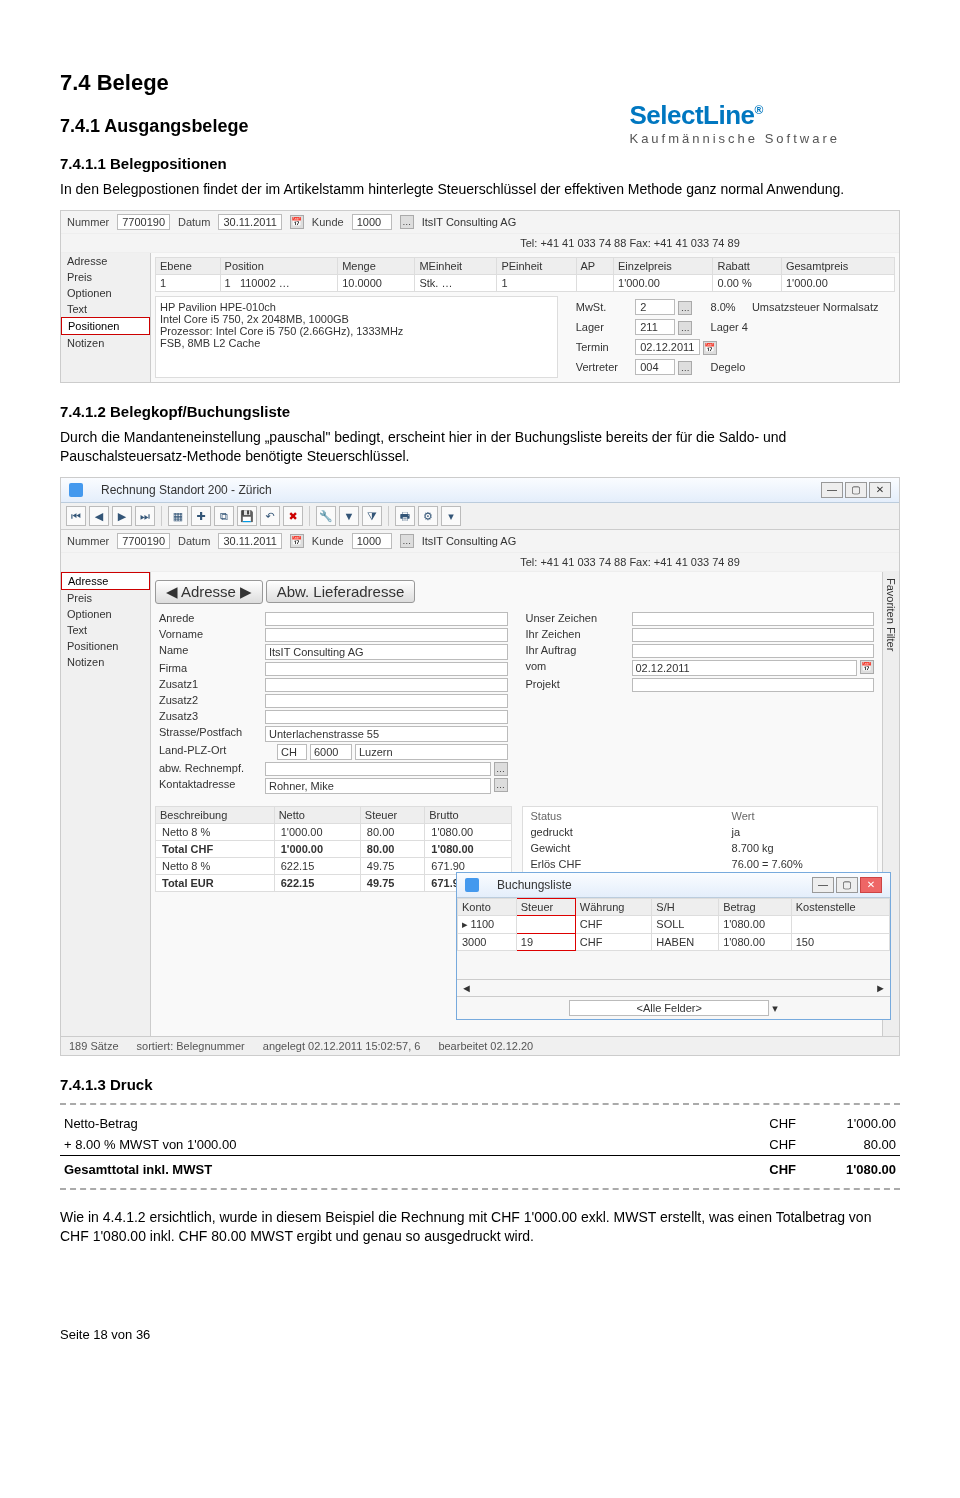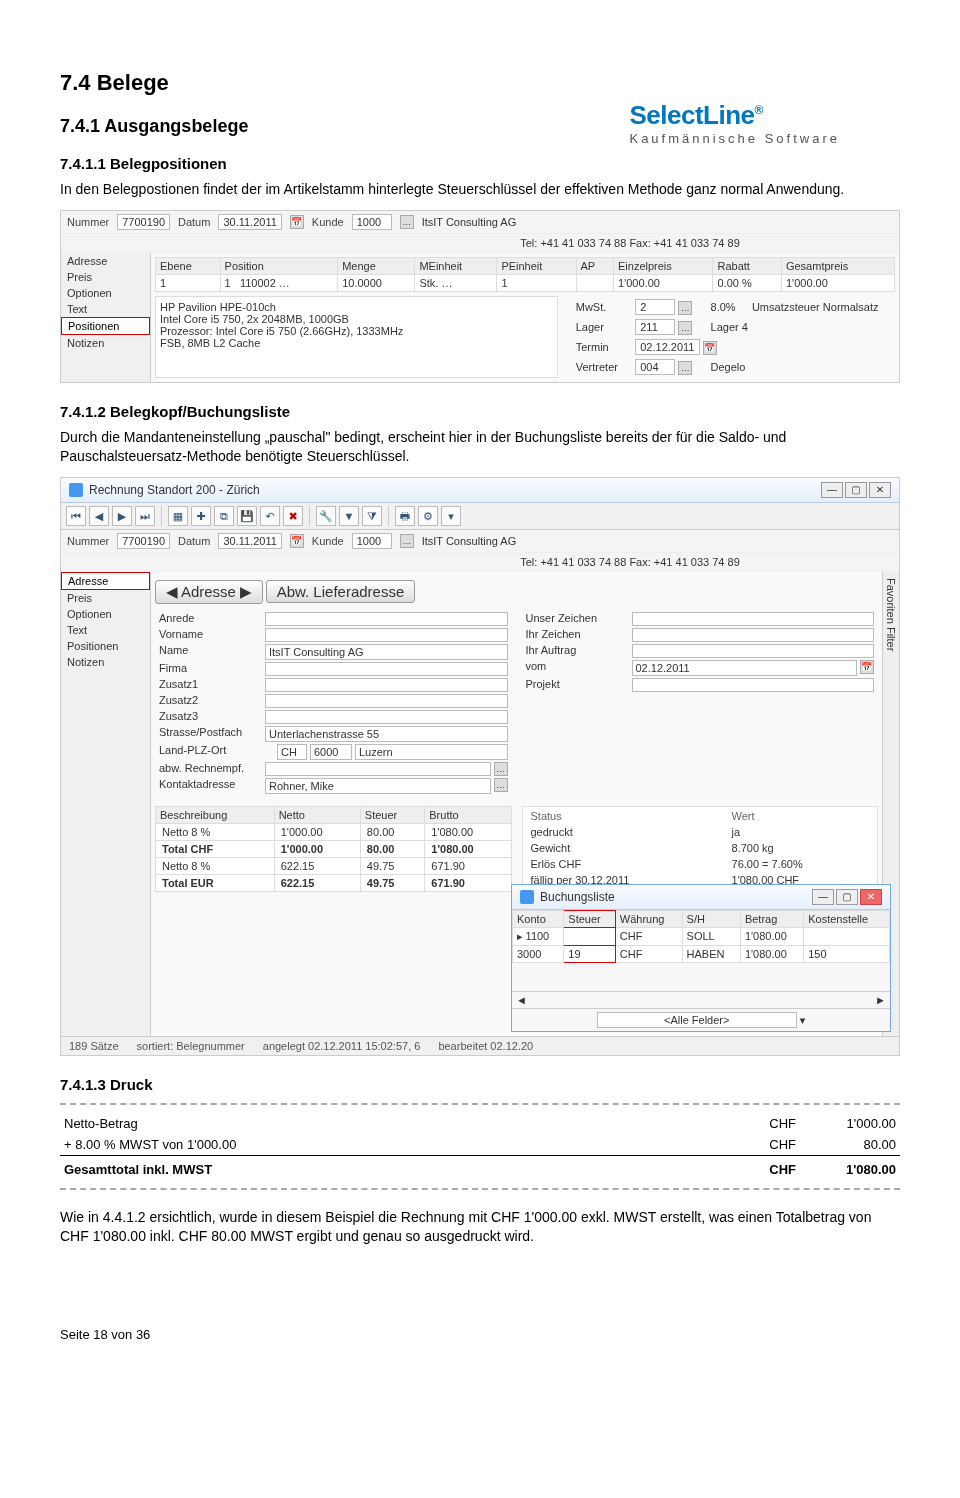--- a/index.html
+++ b/index.html
@@ -53,21 +53,21 @@
     display: flex; flex-direction: column; flex-shrink:0;
   }
   .ss-sidebar div { padding: 2px 6px; font-size:11px; }
   .ss-sidebar .active { background: #fff; border: 1px solid #c00; color:#000; }
   .ss-body { display: flex; }
   .ss-main { flex: 1; padding: 4px; background:#f9f9f9;}
   .ss-table { width: 100%; border-collapse: collapse; font-size: 11px; }
   .ss-table th, .ss-table td { border: 1px solid #ddd; padding: 2px 4px; text-align: left; background:#fff;}
   .ss-table th { background: #eee; font-weight: normal; }
   .redbox { border: 1.5px solid #d00 !important; }
-  .window-title { background: linear-gradient(#fafcff,#e4eefb); padding:4px 8px; font-size:12px; border-bottom:1px solid #bcd; display:flex; align-items:center; gap:6px;}
+  .window-title { background: linear-gradient(#fafcff,#e4eefb); padding:4px 8px; font-size:12px; border-bottom:1px solid #bcd; display:flex; align-items:center; gap:18px;}
   .window-title .wicon { width:14px;height:14px;background:#49e;border-radius:2px;display:inline-block;}
   .window-btns { margin-left:auto; display:flex; gap:2px;}
   .window-btns span { width:22px;height:16px;border:1px solid #999;background:#eee;font-size:10px;text-align:center;line-height:14px;}
   .window-btns .close { background:#e66; color:#fff; border-color:#c44;}
   .toolbar { display:flex; gap:3px; padding:3px 5px; background:#f1f1f1; border-bottom:1px solid #ccc; flex-wrap:wrap;}
   .toolbar span { width:20px; height:20px; border:1px solid #bbb; background:#fafafa; font-size:11px; text-align:center; line-height:18px; color:#357;}
   .toolbar .sep { width:1px; background:#ccc; border:none; margin:0 3px;}
   .tab-btn { border:1px solid #999; background:linear-gradient(#fff,#ddd); padding:2px 10px; font-size:15px; border-radius:3px; display:inline-block;}
   .form-grid { display:grid; grid-template-columns: 100px 1fr; gap:2px 6px; font-size:11px; padding:4px;}
   .form-grid div { white-space:nowrap; }
@@ -378,21 +378,21 @@
                   </tr>
             <tr>
                     <td>EDI-Status</td>
                     <td>offen</td>
                   </tr>
           </tbody>
               </table>
         </div>
       </div>
 
-      <div class="sub-window" style="position:absolute; right:4px; bottom:0; width:380px;">
+      <div class="sub-window" style="position:absolute; right:4px; bottom:12px; width:435px;">
         <div class="window-title">
           <span class="wicon"></span>
           <span>Buchungsliste</span>
           <div class="window-btns">
             <span>—</span>
             <span>▢</span>
             <span class="close">✕</span>
           </div>
         </div>
         <table class="ss-table">

